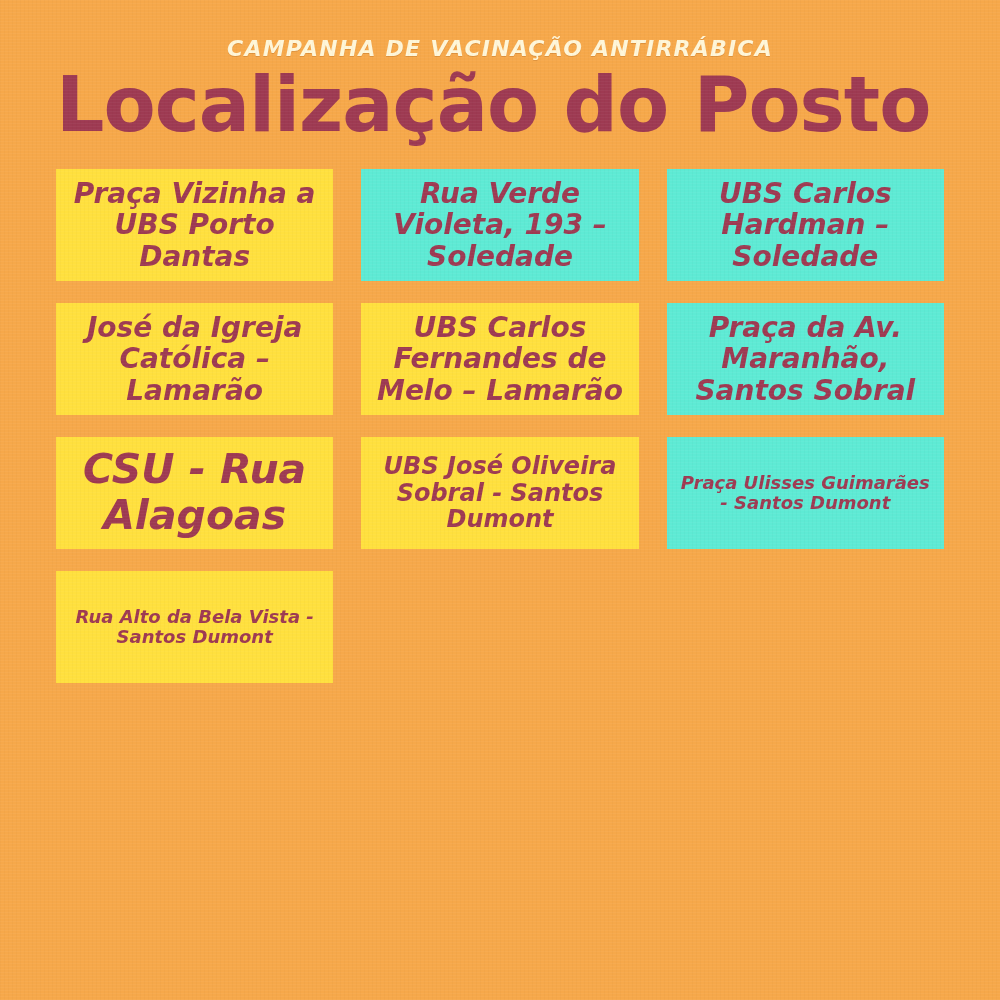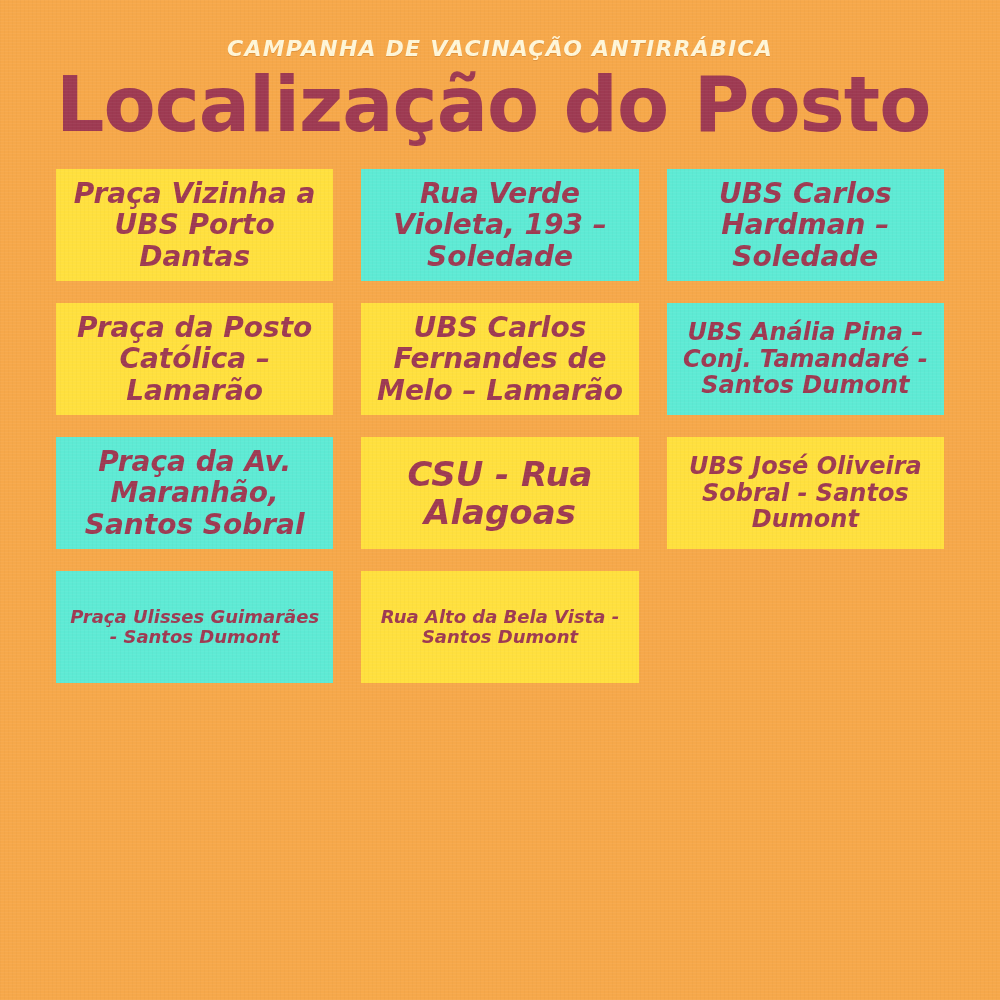--- a/index.html
+++ b/index.html
@@ -72,21 +72,21 @@
     font-weight: bold;
     font-style: italic;
     line-height: 1.12;
   }
   .cell.yellow { background: #ffe03e; }
   .cell.cream  { background: #5eead4; }
   .cell .txt { display: block; }
   .fs-28 { font-size: 28px; }
   .fs-26 { font-size: 18px; }
   .fs-24 { font-size: 24px; }
-  .fs-34 { font-size: 34px; font-style: italic; }
+  .fs-34 { font-size: 41px; font-style: italic; }
 </style>
 </head>
 <body>
 
 <div class="poster">
   <div class="texture"></div>
 
   <div class="kicker">CAMPANHA DE VACINAÇÃO ANTIRRÁBICA</div>
   <div class="title">Localização do Posto</div>
 
@@ -94,27 +94,24 @@
     <div class="cell yellow fs-28">
         <span class="txt">Praça Vizinha a UBS Porto Dantas</span>
       </div>
     <div class="cell cream fs-28">
         <span class="txt">Rua Verde Violeta, 193 – Soledade</span>
       </div>
     <div class="cell cream fs-28">
         <span class="txt">UBS Carlos Hardman – Soledade</span>
       </div>
     <div class="cell yellow fs-28">
-        <span class="txt">Praça da Posto Católica – Lamarão</span>
+        <span class="txt">José da Igreja Católica – Lamarão</span>
       </div>
     <div class="cell yellow fs-28">
         <span class="txt">UBS Carlos Fernandes de Melo – Lamarão</span>
-      </div>
-    <div class="cell cream fs-24">
-        <span class="txt">UBS Anália Pina – Conj. Tamandaré - Santos Dumont</span>
       </div>
     <div class="cell cream fs-28">
         <span class="txt">Praça da Av. Maranhão, Santos Sobral</span>
       </div>
     <div class="cell yellow fs-34">
         <span class="txt">CSU - Rua Alagoas</span>
       </div>
     <div class="cell yellow fs-24">
         <span class="txt">UBS José Oliveira Sobral - Santos Dumont</span>
       </div>

